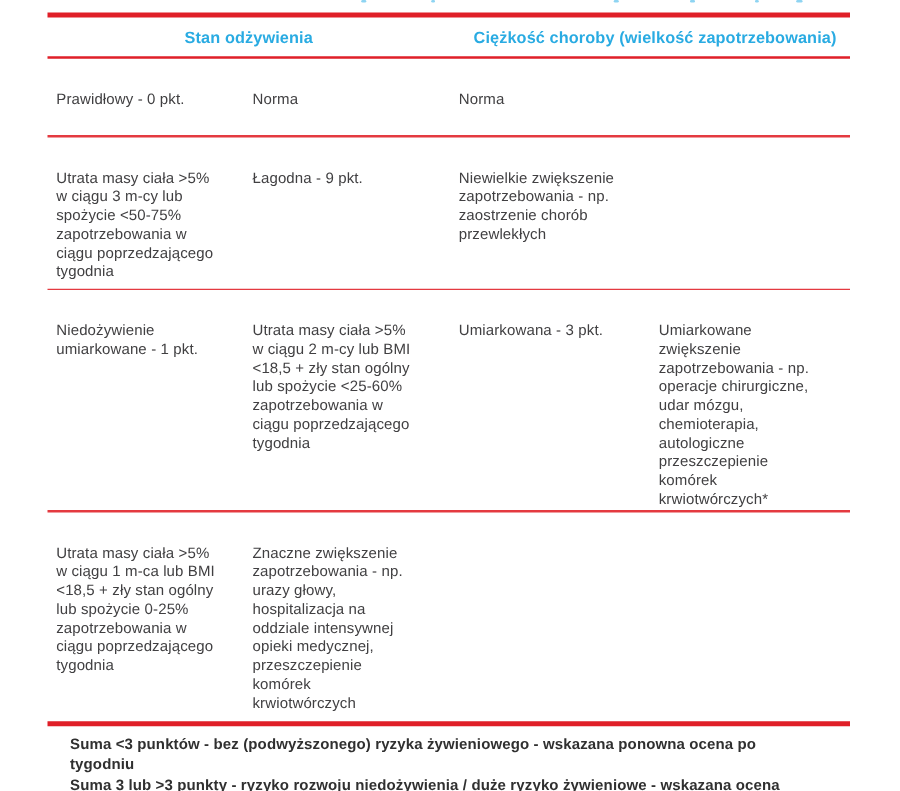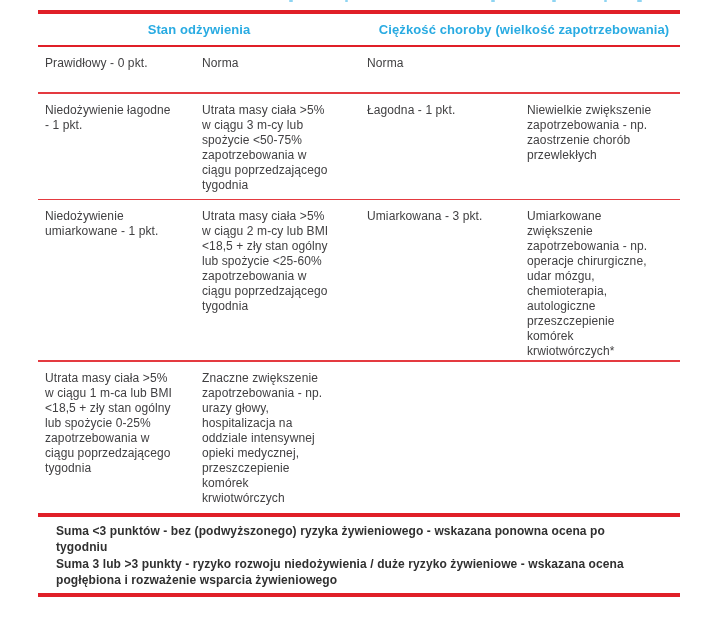--- a/index.html
+++ b/index.html
@@ -46,20 +46,21 @@
     font-weight: bold;
     font-size: 13px;
     letter-spacing: 0.1px;
   }
 
   .row {
     display: grid;
     grid-template-columns: 157px 165px 160px 1fr;
     box-sizing: border-box;
     padding: 9px 0 0 7px;
+    margin-top: 16px;
   }
   .row-1 { min-height: 45px; }
   .row-2 { min-height: 105px; }
   .row-3 { min-height: 160px; }
   .row-4 { min-height: 151px; }
   .cell {
     font-size: 12px;
     line-height: 15px;
     color: #414042;
     white-space: pre-line;
@@ -109,29 +110,27 @@
 
     <div class="row row-1">
       <div class="cell">Prawidłowy - 0 pkt.</div>
       <div class="cell">Norma</div>
       <div class="cell">Norma</div>
     </div>
 
     <div class="rule rule-sep"></div>
 
     <div class="row row-2">
-      <div class="cell">Niedożywienie łagodne
-- 1 pkt.</div>
       <div class="cell">Utrata masy ciała &gt;5%
 w ciągu 3 m-cy lub
 spożycie &lt;50-75%
 zapotrzebowania w
 ciągu poprzedzającego
 tygodnia</div>
-      <div class="cell">Łagodna - 1 pkt.</div>
+      <div class="cell">Łagodna - 9 pkt.</div>
       <div class="cell">Niewielkie zwiększenie
 zapotrzebowania - np.
 zaostrzenie chorób
 przewlekłych</div>
     </div>
 
     <div class="rule rule-sep"></div>
 
     <div class="row row-3">
       <div class="cell">Niedożywienie

